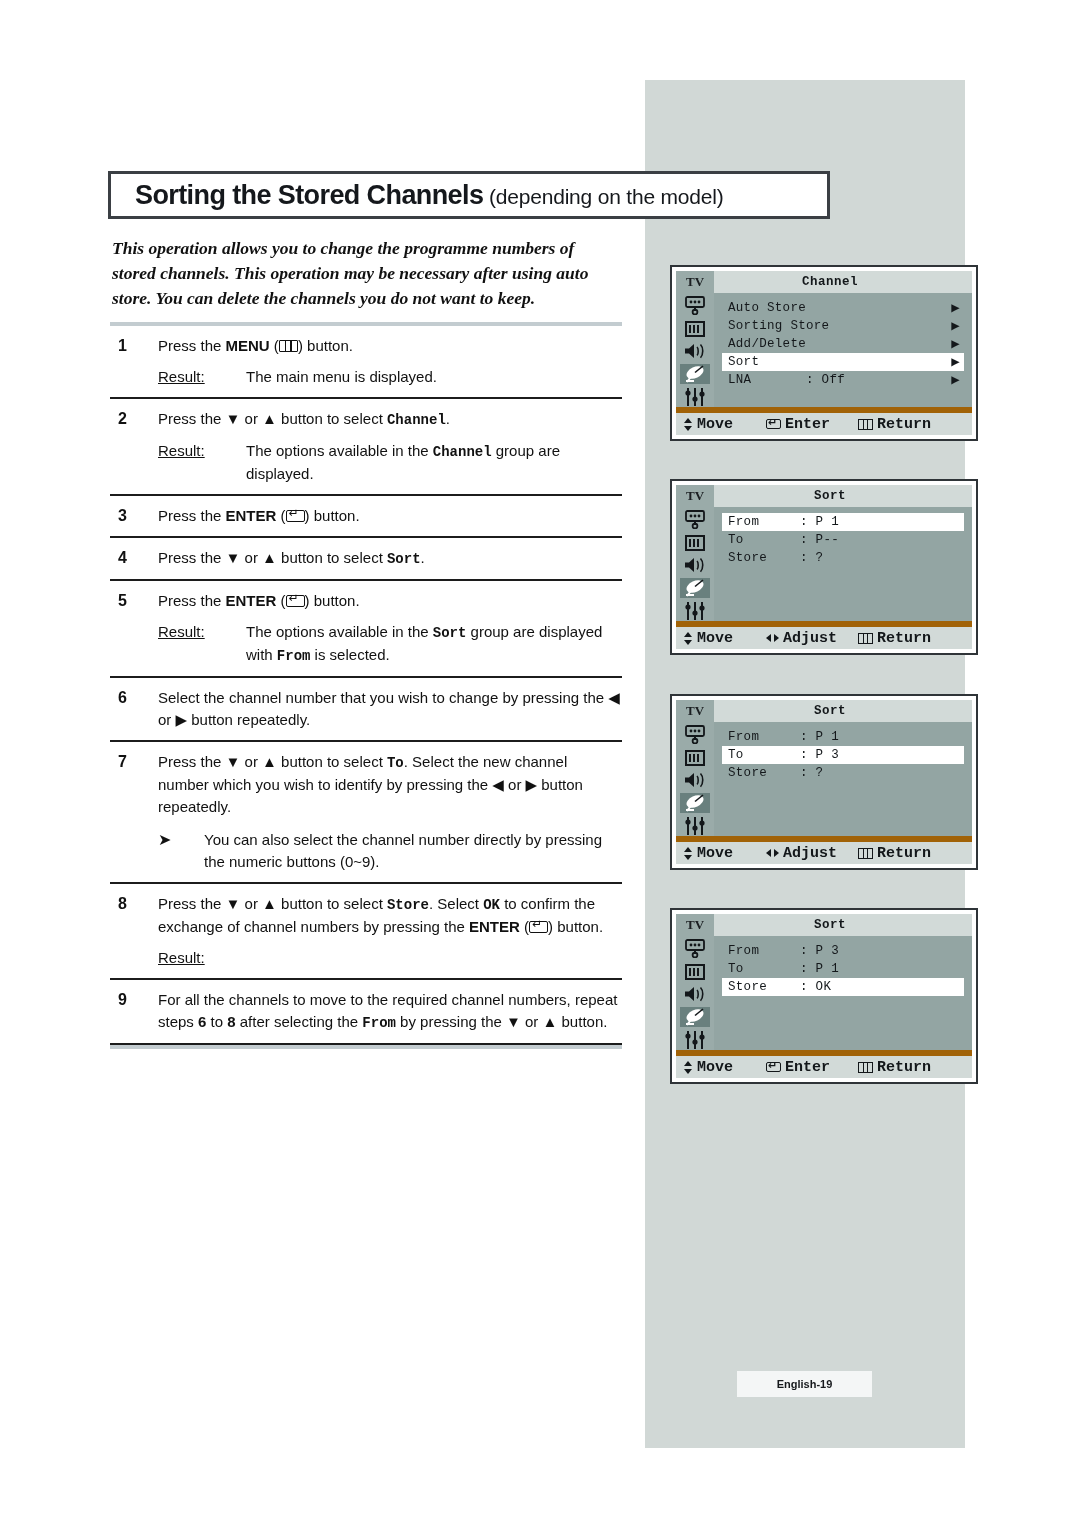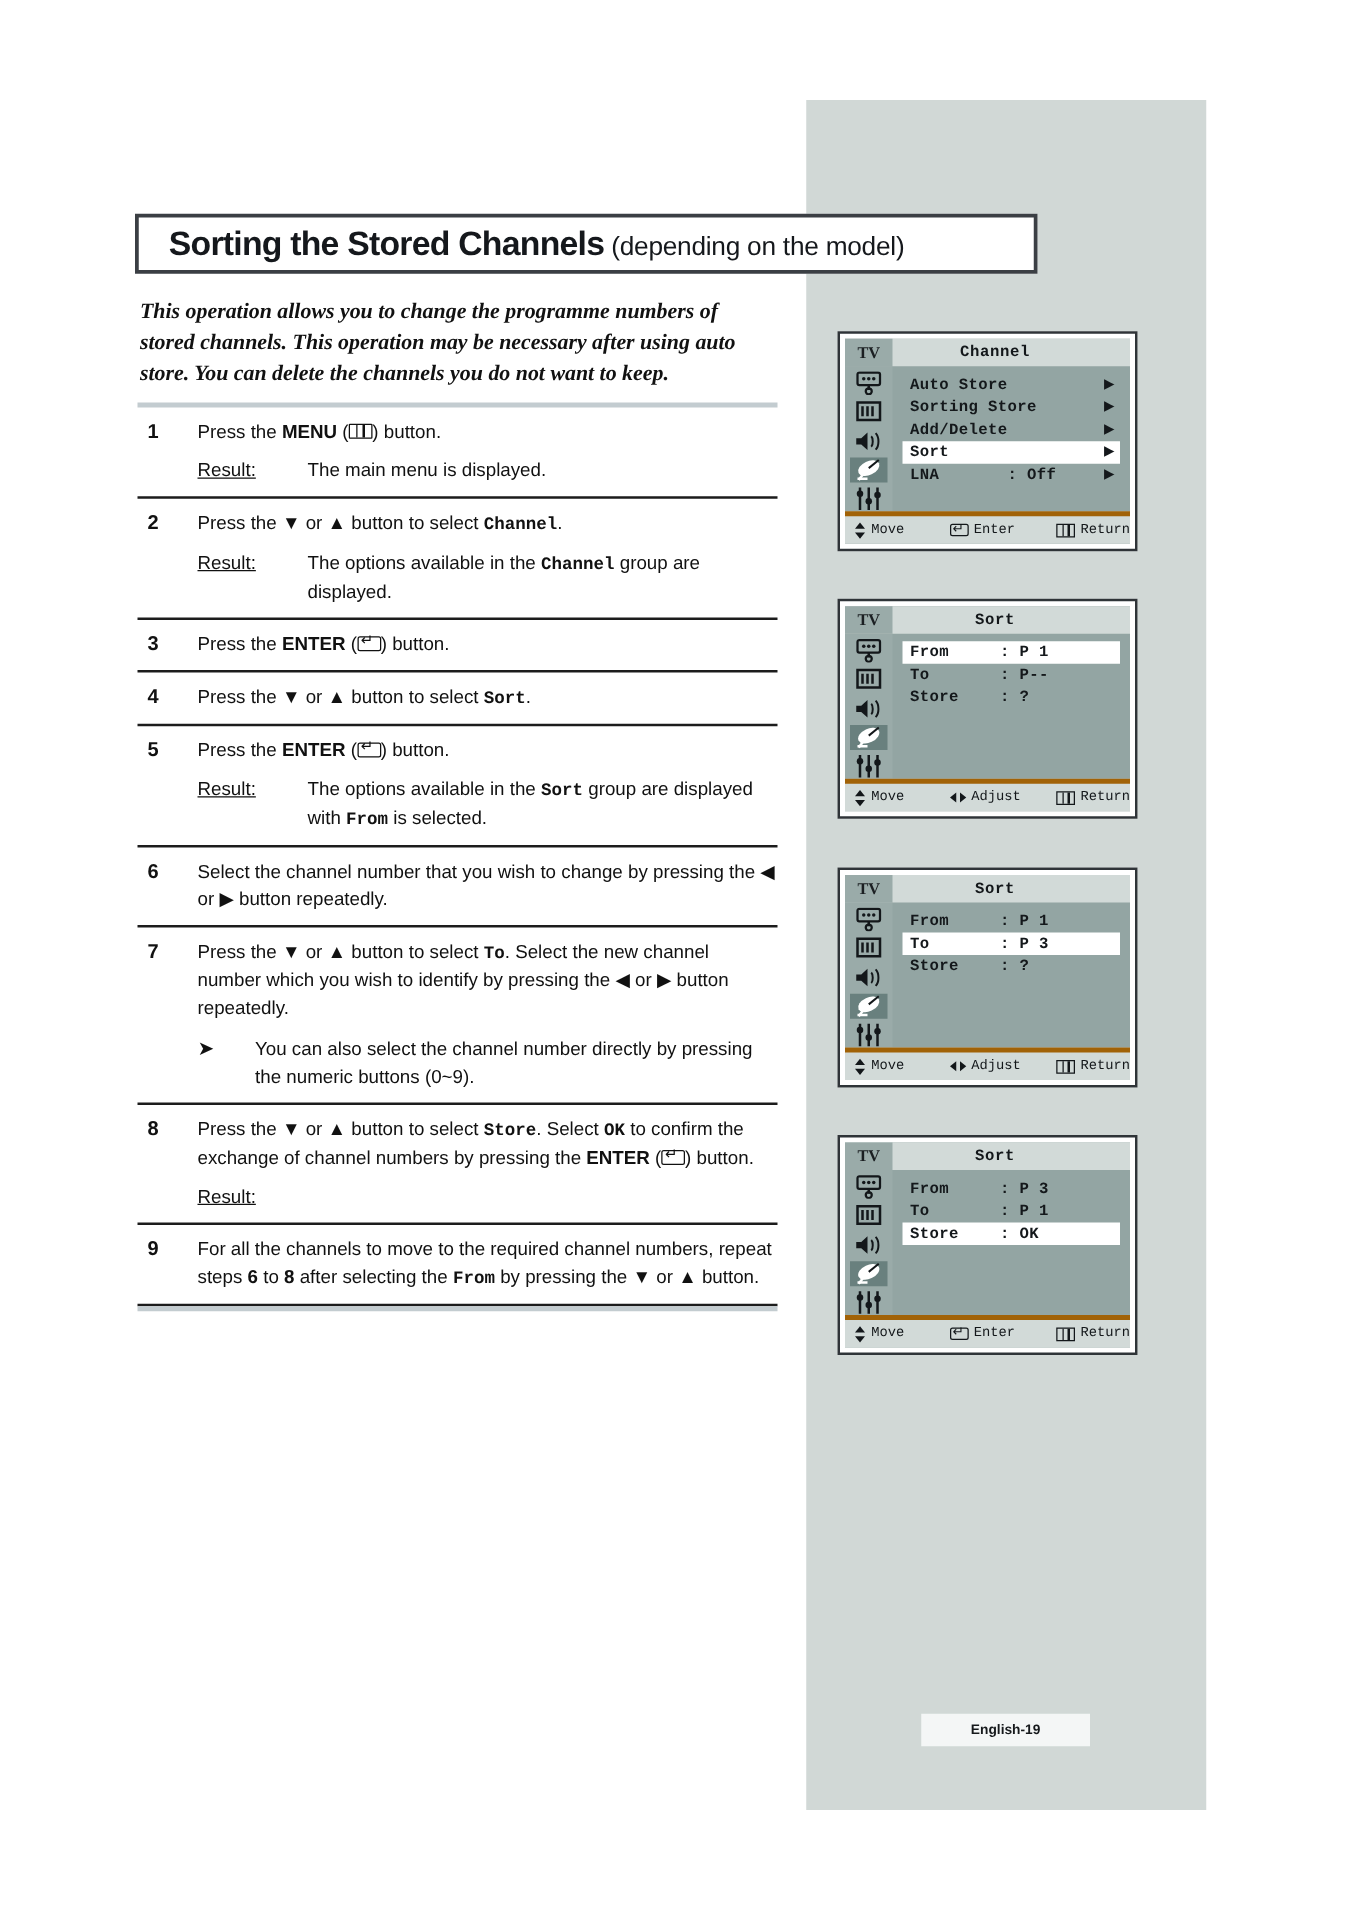--- a/index.html
+++ b/index.html
@@ -183,21 +183,21 @@
   .enter-glyph span {
     position: absolute;
     left: 2px; top: -2px;
     font-size: 12px;
     font-family: "DejaVu Sans", sans-serif;
   }
 
   
   .osd {
     position: absolute;
-    width: 240px;
+    width: 308px;
     height: 176px;
     background: #ffffff;
     border: 2px solid #2f3438;
     box-sizing: border-box;
     padding: 4px;
     z-index: 4;
   }
   #osd-1 { left: 670px; top: 265px; }
   #osd-2 { left: 670px; top: 479px; }
   #osd-3 { left: 670px; top: 694px; }
@@ -267,21 +267,21 @@
   .osd-content {
     flex: 1;
     position: relative;
     padding: 6px 8px 0 8px;
   }
   .osd-row {
     height: 18px;
     display: flex;
     align-items: center;
     font-family: "Liberation Mono", monospace;
-    font-weight: bold;
+    font-weight: normal;
     font-size: 12.5px;
     color: #14181b;
     padding-left: 6px;
     box-sizing: border-box;
     letter-spacing: 0.3px;
   }
   .osd-row.hl { background: #ffffff; }
   .osd-row .label { flex: 0 0 auto; }
   .osd-row .arrow {
     margin-left: auto;
@@ -294,26 +294,26 @@
     left: 92px;
   }
   .osd-row .sortval {
     position: absolute;
     left: 86px;
   }
   .osd-footer {
     height: 22px;
     flex: 0 0 22px;
     background: #d2dad8;
-    border-top: 4px solid #a16207;
+    border-top: 6px solid #a16207;
     display: flex;
     align-items: center;
     font-family: "Liberation Mono", monospace;
-    font-weight: normal;
-    font-size: 11px;
+    font-weight: bold;
+    font-size: 15px;
     color: #13171a;
   }
   .ft-item { display: flex; align-items: center; gap: 4px; }
   .ft-1 { margin-left: 8px; width: 82px; }
   .ft-2 { width: 92px; }
   .ft-3 { }
 
   .gl-updown {
     display: inline-block; width: 9px; height: 13px;
     position: relative;

